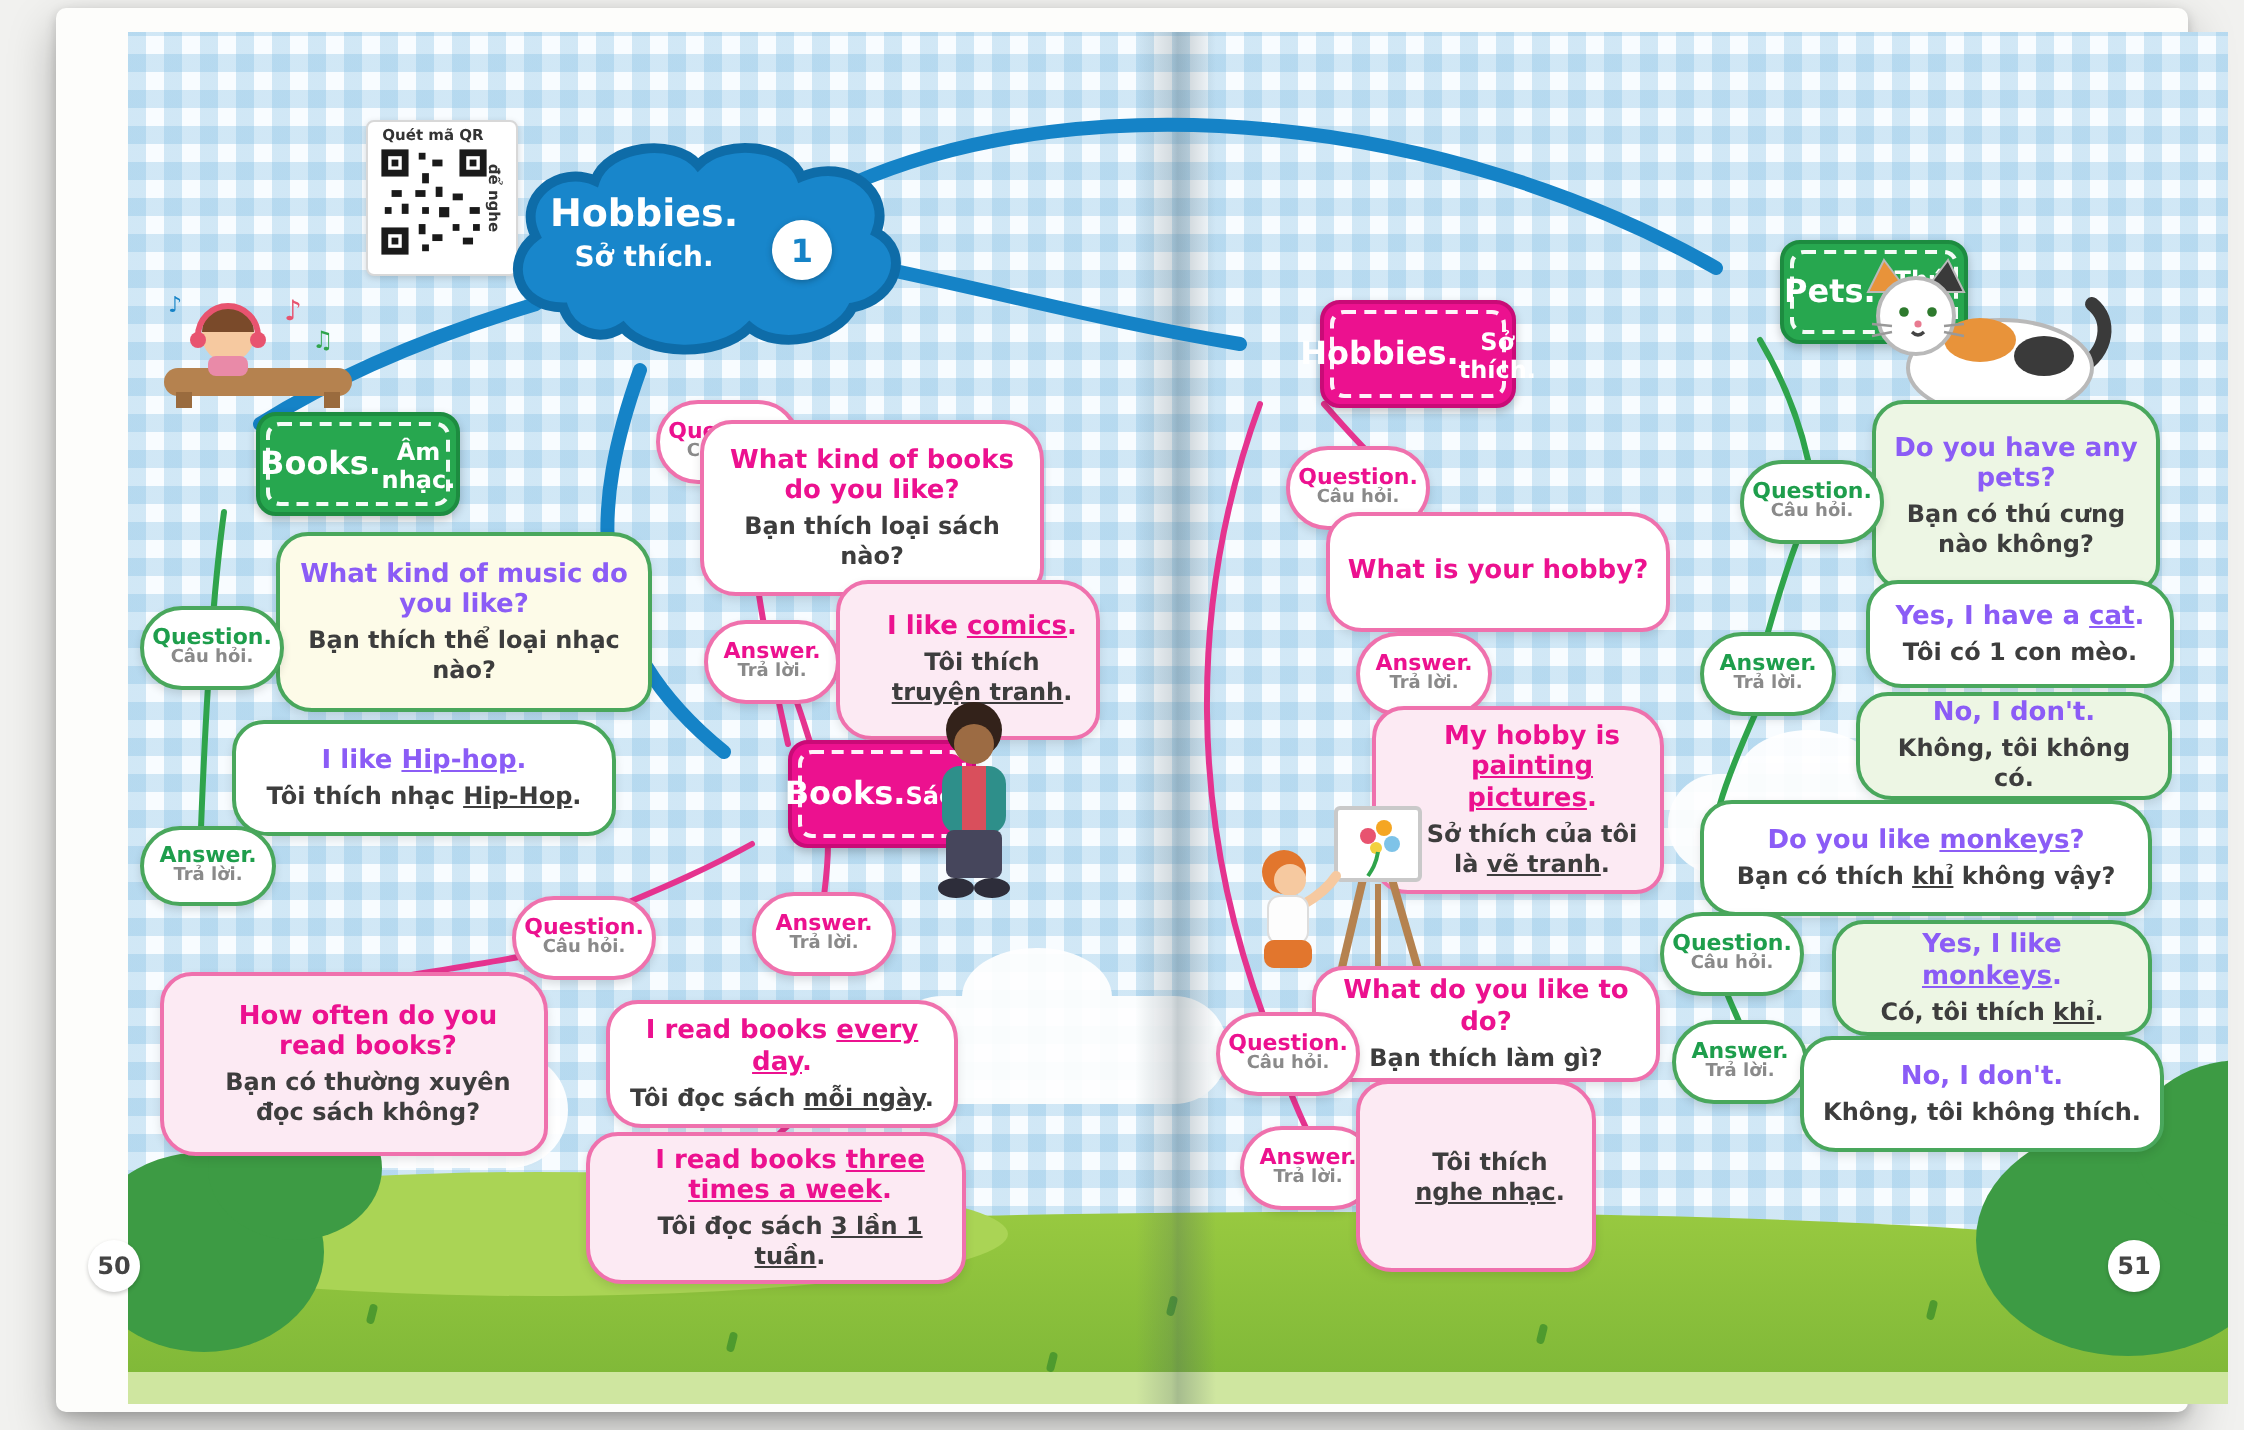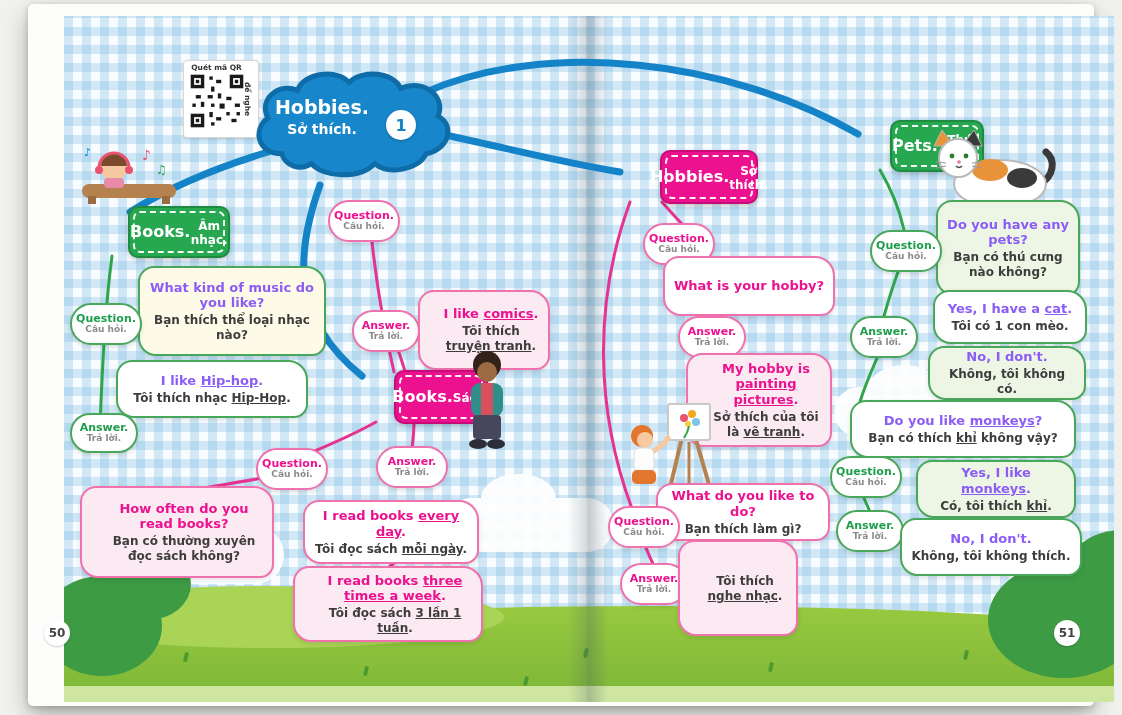--- a/index.html
+++ b/index.html
@@ -215,20 +215,24 @@
   </div>
   <div class="tag green" style="left:70px; top:413px; width:68px; height:40px;">
     <div class="tag-en">Answer.</div>
     <div class="tag-vi">Trả lời.</div>
   </div>
 
   <div class="tag pink" style="left:328px; top:200px; width:72px; height:42px;">
     <div class="tag-en">Question.</div>
     <div class="tag-vi">Câu hỏi.</div>
   </div>
+  <div class="bubble pink bg-white" style="left:350px; top:210px; width:172px; height:88px;">
+    <div class="en">What kind of books do you like?</div>
+    <div class="vi">Bạn thích loại sách nào?</div>
+  </div>
 
   <div class="tag pink" style="left:352px; top:310px; width:68px; height:42px;">
     <div class="tag-en">Answer.</div>
     <div class="tag-vi">Trả lời.</div>
   </div>
   <div class="bubble pink bg-pink" style="left:418px; top:290px; width:132px; height:80px;">
     <div class="en"><span>I like </span><span class="u">comics</span><span>.</span></div>
     <div class="vi"><span>Tôi thích </span><span class="u">truyện tranh</span><span>.</span></div>
   </div>
 

